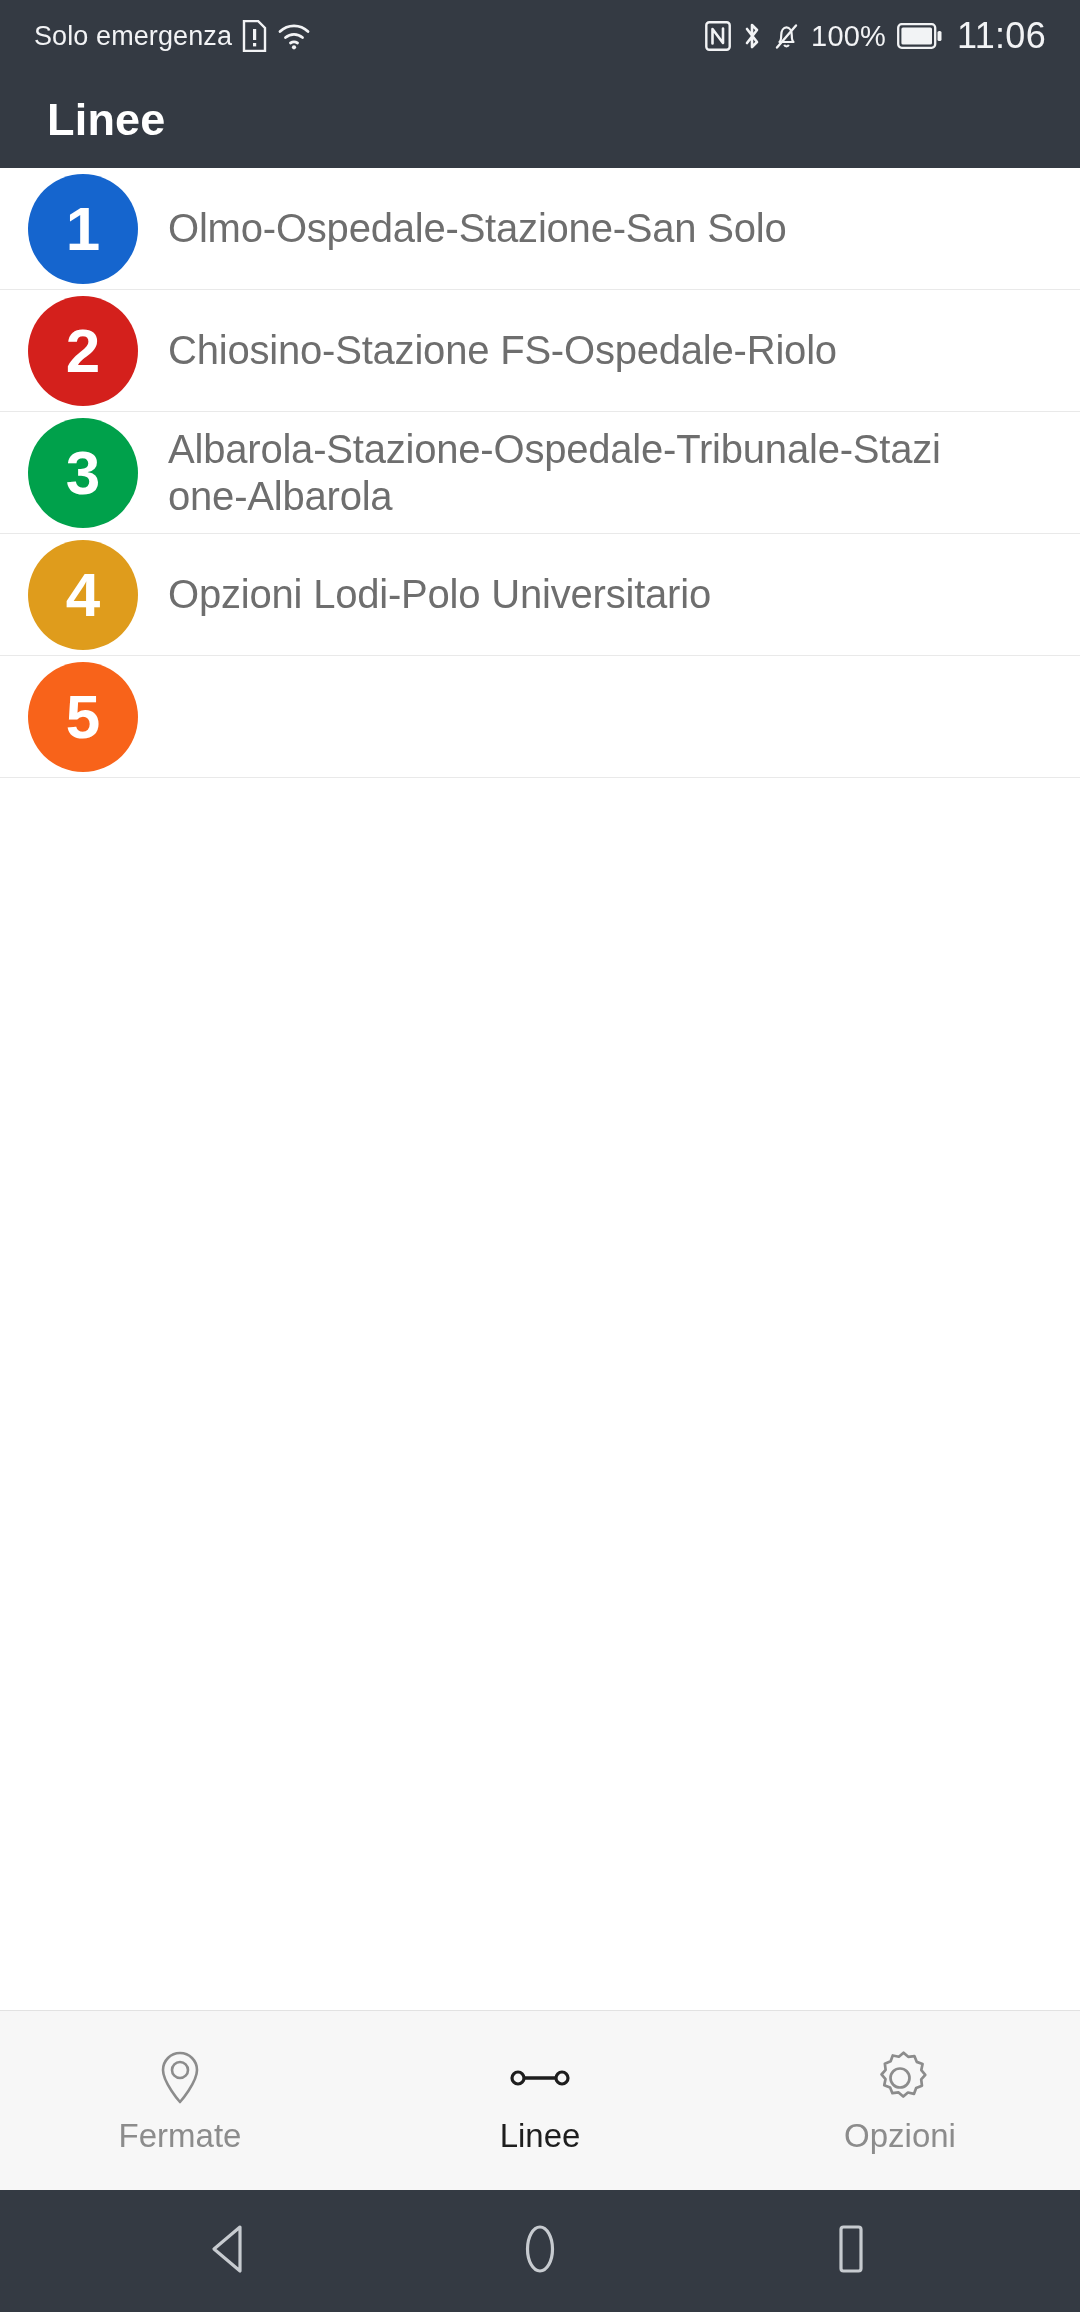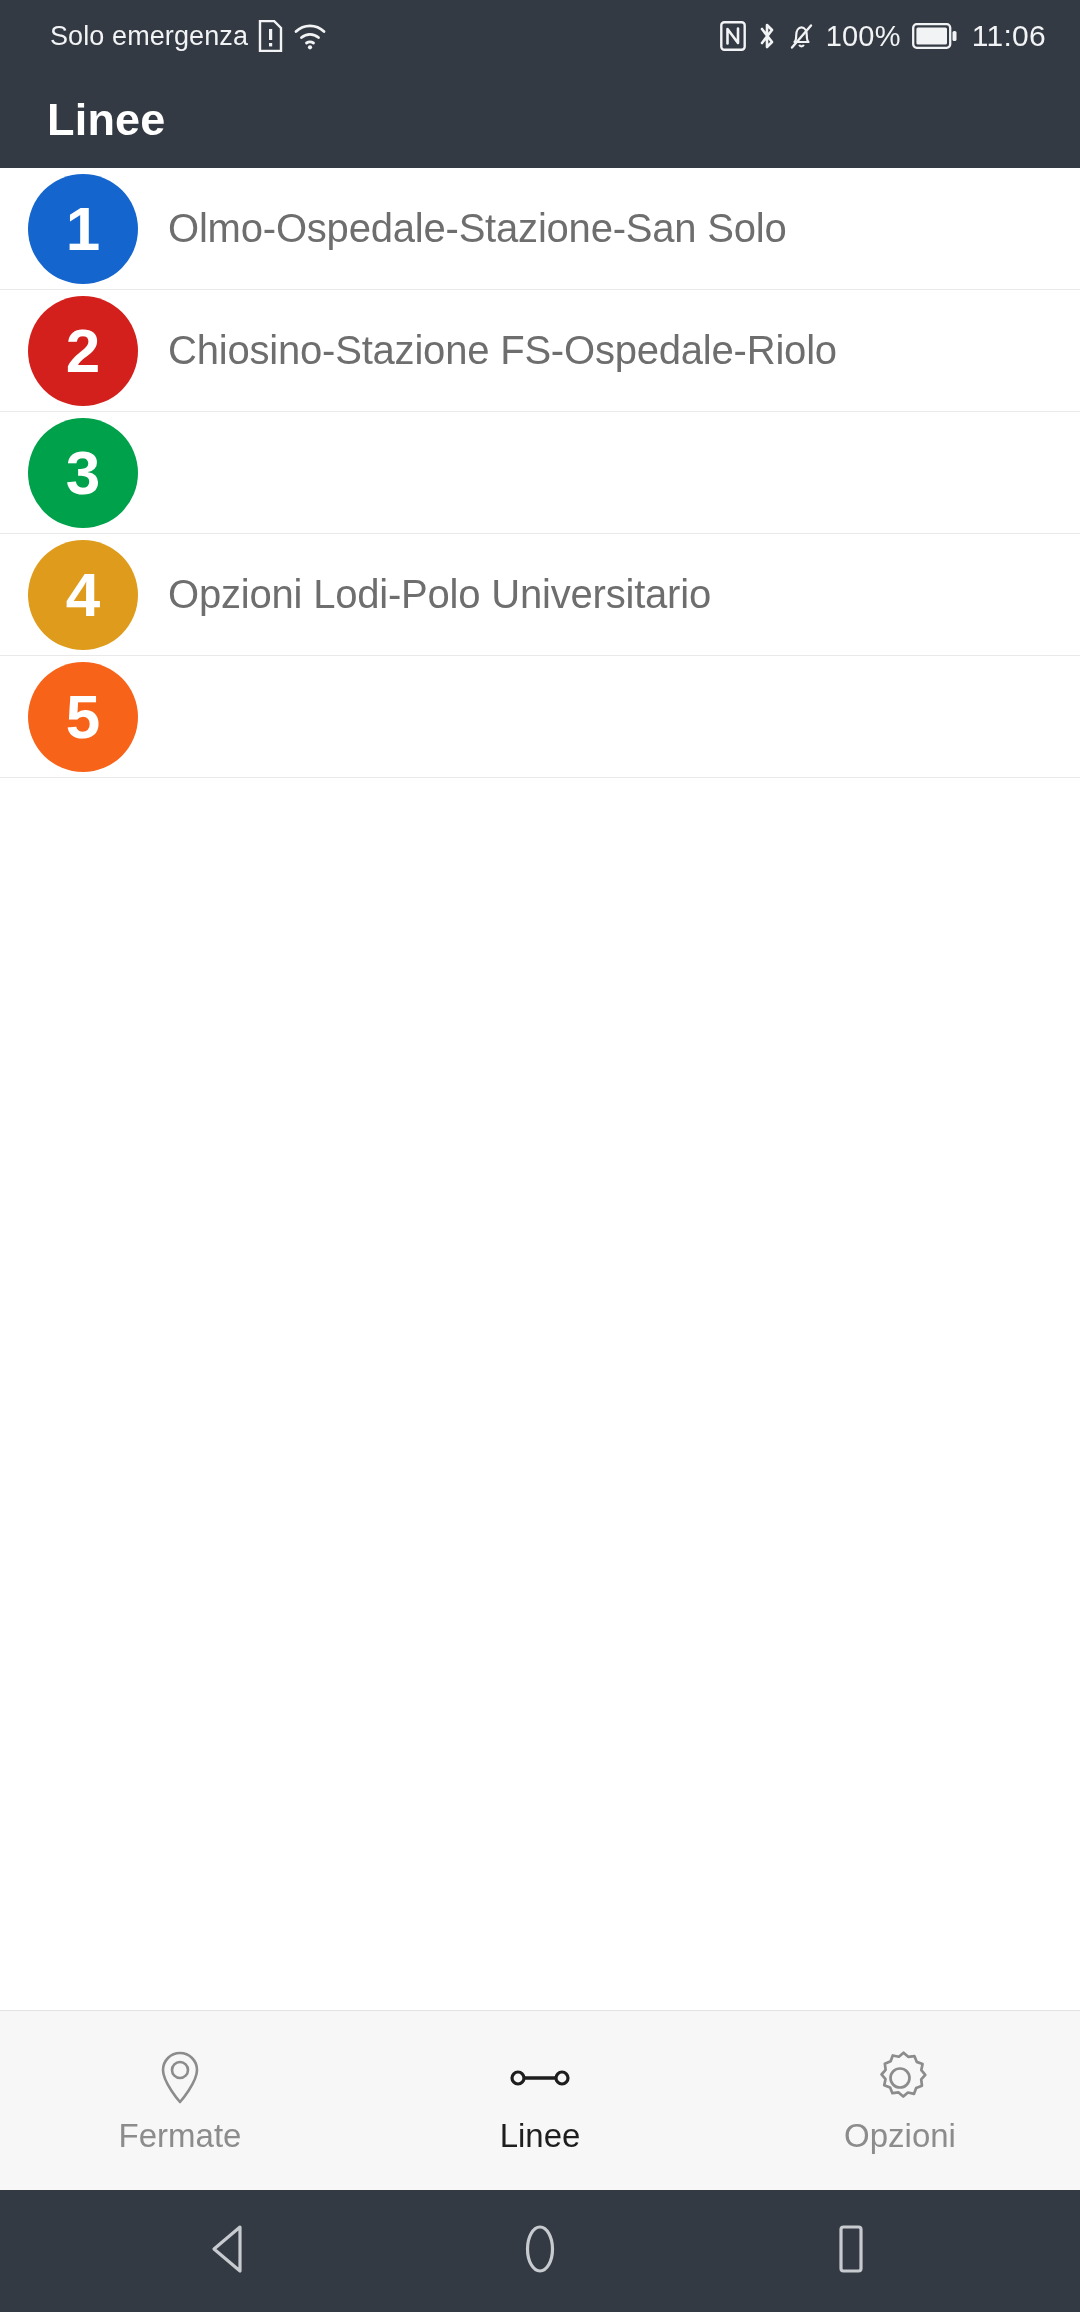--- a/index.html
+++ b/index.html
@@ -10,25 +10,25 @@
     overflow:hidden;
   }
   .phone { position:relative; width:1080px; height:2312px; display:flex; flex-direction:column; background:#fff; }
 
   
   .statusbar {
     height:72px; background:#343a43; color:#f2f3f5;
     display:flex; align-items:center; justify-content:space-between;
     padding:0 34px; flex:none;
   }
-  .sb-left, .sb-right { display:flex; align-items:center;margin-left:16px; }
+  .sb-left, .sb-right { display:flex; align-items:center; }
   .sb-left { gap:10px; }
   .sb-right { gap:11px; }
   .sb-text { font-size:27px; letter-spacing:0.1px; line-height:1; }
-  .sb-clock { font-size:30px; letter-spacing:0.3px; line-height:1; margin-left:4px; }
+  .sb-clock { font-size:36px; letter-spacing:0.3px; line-height:1; margin-left:4px; }
   .sb-pct { font-size:29px; line-height:1; letter-spacing:0.2px;text-align:right; }
   .ico { display:inline-flex; align-items:center; justify-content:center; }
 
   
   .appbar {
     height:96px; background:#343a43; flex:none;
     display:flex; align-items:center; padding:0 47px;
   }
   .appbar-title { color:#ffffff; font-size:45px; font-weight:700; letter-spacing:0.2px; }
 
@@ -141,20 +141,21 @@
       <span class="row-label">Olmo-Ospedale-Stazione-San Solo</span>
     </div>
 
     <div class="row">
       <span class="badge" style="background: rgb(212, 32, 28);">2</span>
       <span class="row-label">Chiosino-Stazione FS-Ospedale-Riolo</span>
     </div>
 
     <div class="row">
       <span class="badge" style="background: rgb(0, 161, 75);">3</span>
+      <span class="row-label">Albarola-Stazione-Ospedale-Tribunale-Stazione-Albarola</span>
     </div>
 
     <div class="row">
       <span class="badge" style="background: rgb(223, 156, 28);">4</span>
       <span class="row-label">Opzioni Lodi-Polo Universitario</span>
     </div>
 
     <div class="row">
       <span class="badge" style="background: rgb(248, 99, 26);">5</span>
     </div>

